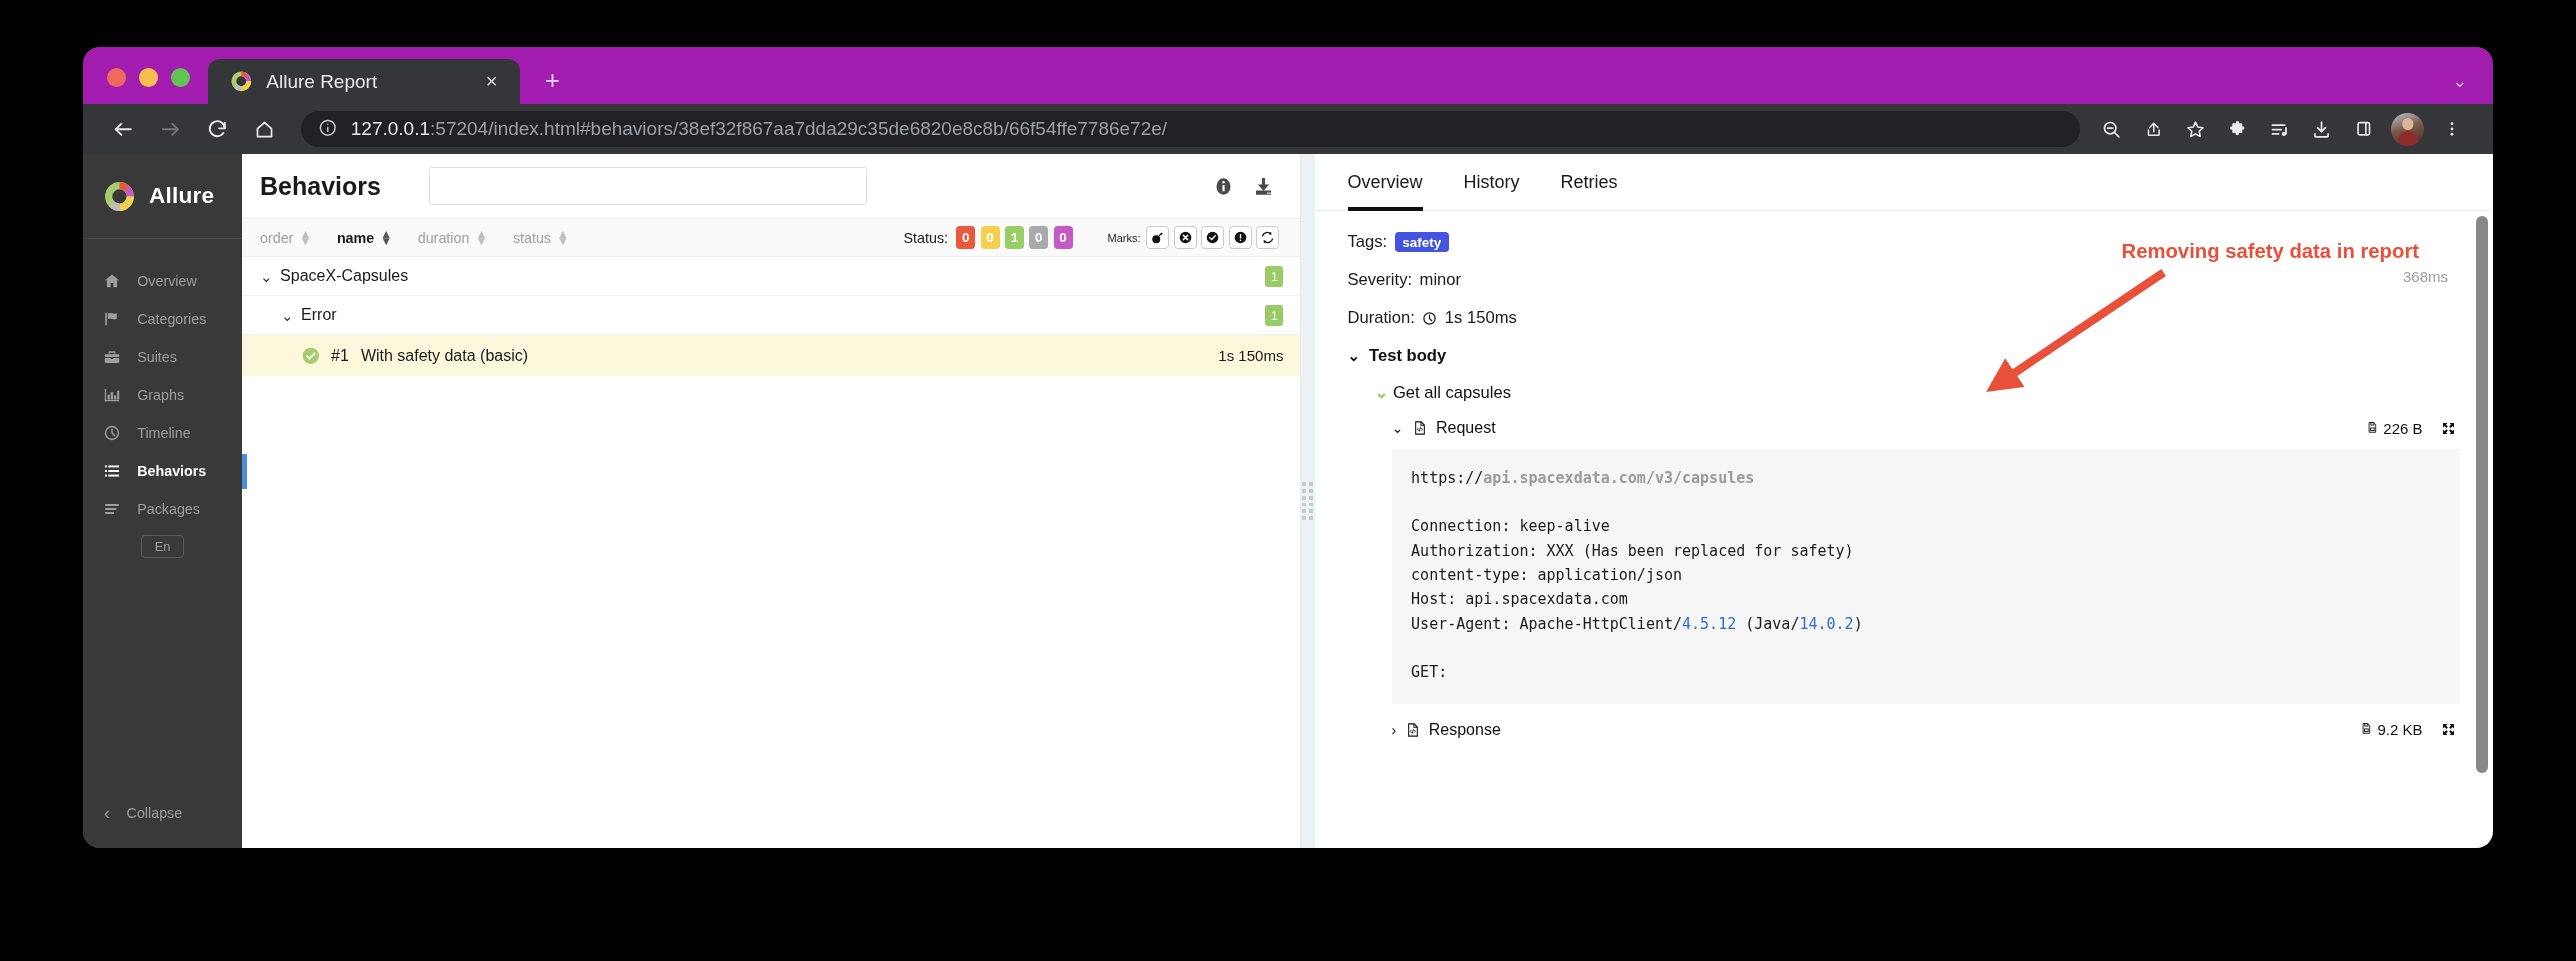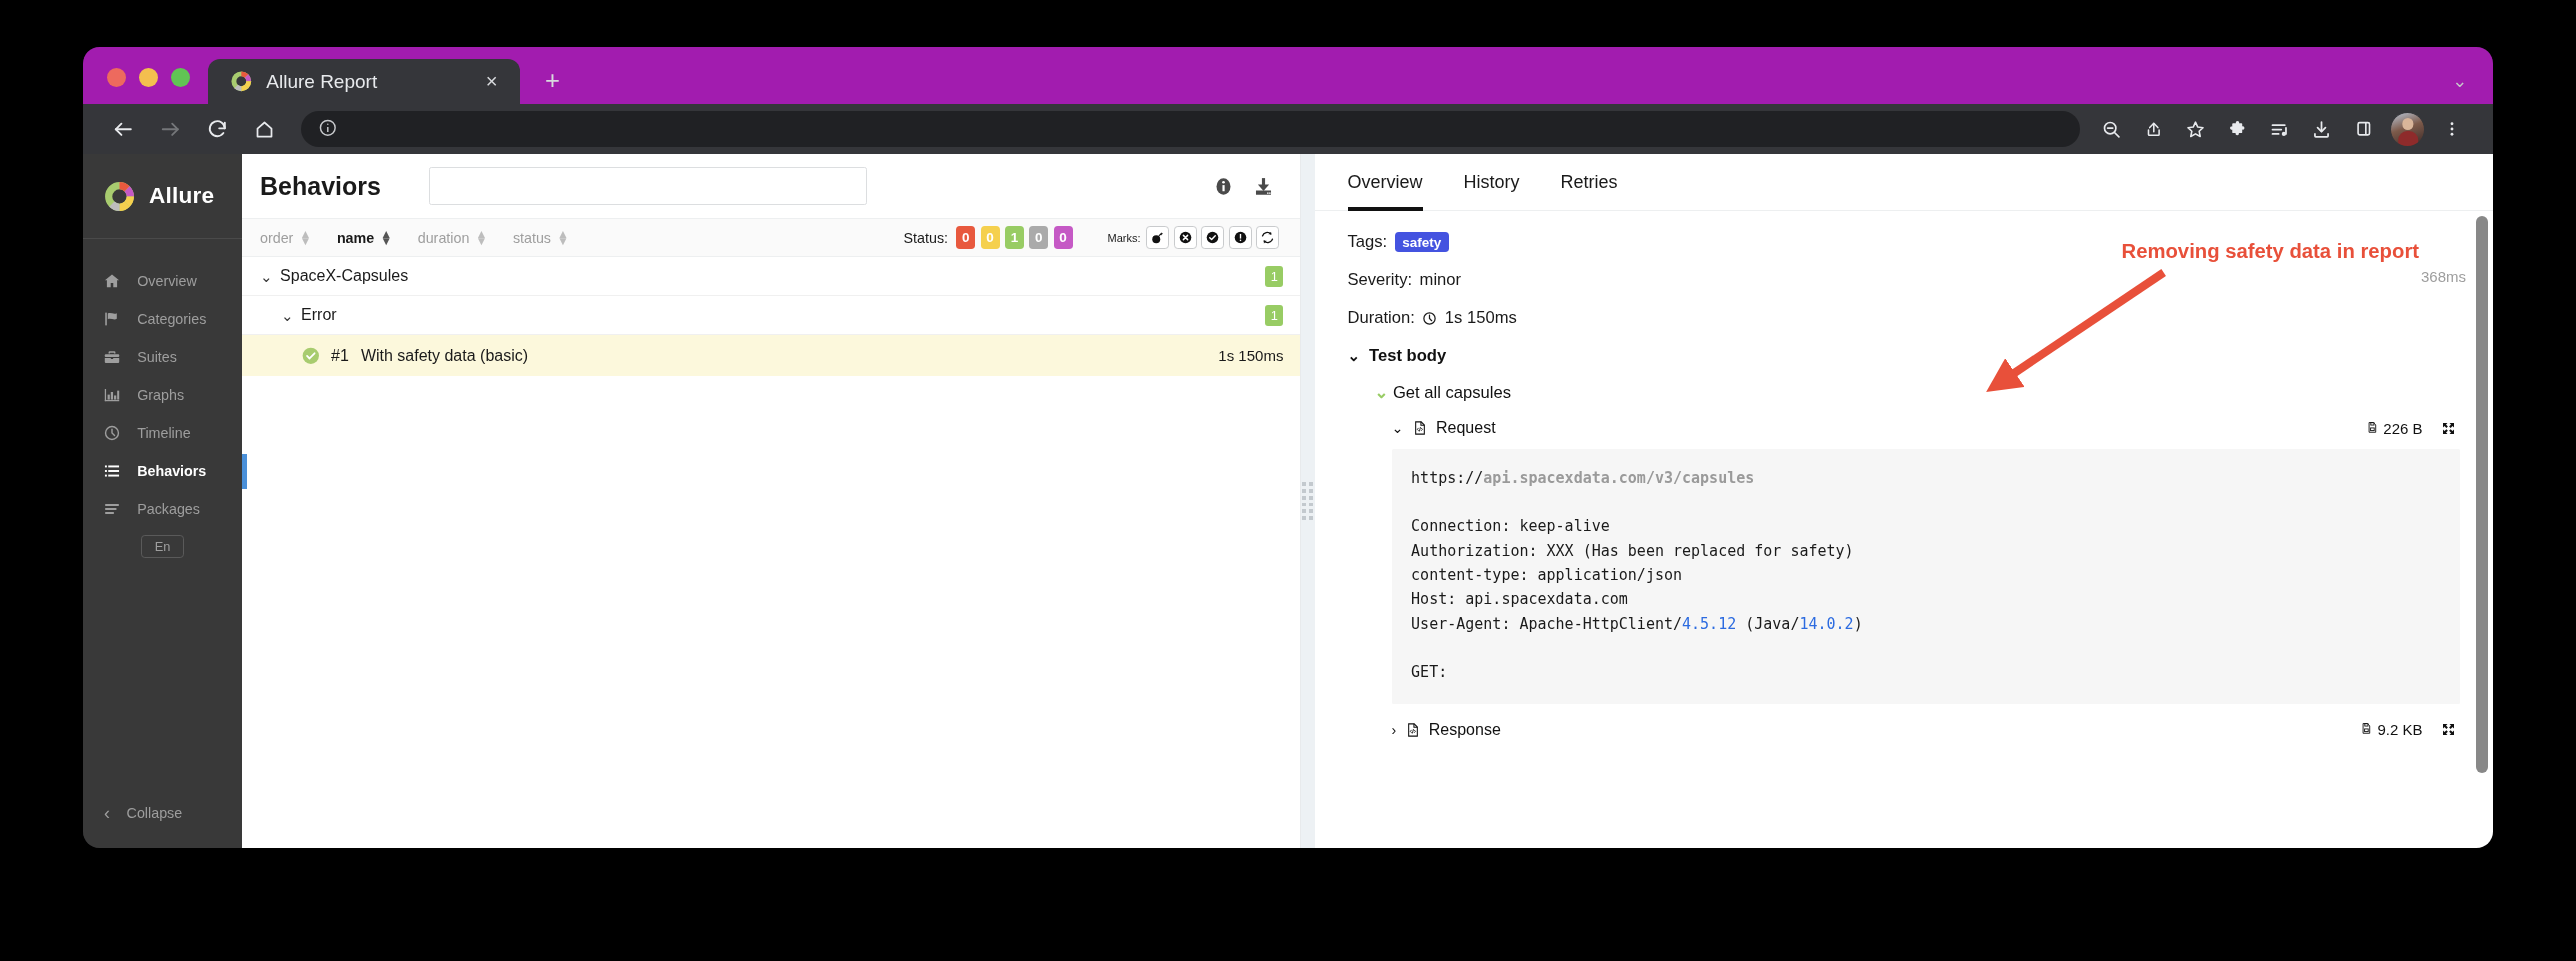--- a/index.html
+++ b/index.html
@@ -134,21 +134,20 @@
     transform:translateX(-50%);
     width: 11.3px; height: 11.3px; border-radius:50%;
     background:#d9b59a;
   }
 
   
   #page-viewport {
     display: flex;
     height: 694px;
     background: #7f1d1d;
-    border-radius: 30px;
   }
 
   
   #allure-sidebar {
     width: 159px; flex: 0 0 159px;
     background: #393939;
     display: flex; flex-direction: column;
     position: relative;
   }
   #allure-brand {
@@ -356,21 +355,21 @@
     line-height: 1.62;
     color: #1a1a1a;
     white-space: pre;
     min-height: 211px;
   }
   #request-body .url-scheme { color: #1a1a1a; }
   #request-body .url-rest { color: #9A9A9A; font-weight: bold; }
   #request-body .num { color: #2C6BE0; }
 
   #step-duration {
-    position: absolute; right: 27px; top: 57px;
+    position: absolute; right: 45px; top: 57px;
     font-size: 15px; color: #9E9E9E;
   }
 
   
   #annotation-text {
     position: absolute;
     left: 807px; top: 29px;
     font-size: 20.3px; font-weight: bold; color: #E8503A;
     white-space: nowrap;
   }
@@ -443,20 +442,21 @@
     </div>
 
     <div id="omnibox">
       <span id="site-info-icon">
         <svg width="19.6" height="19.6" viewBox="0 0 24 24" fill="none" stroke="currentColor" stroke-width="1.8">
             <circle cx="12" cy="12" r="9"></circle>
             <line x1="12" y1="11" x2="12" y2="17"></line>
             <circle cx="12" cy="7.6" r=".9" fill="currentColor" stroke="none"></circle>
           </svg>
       </span>
+      <span id="omnibox-url"><span class="host">127.0.0.1</span><span>:57204/index.html#behaviors/38ef32f867aa7dda29c35de6820e8c8b/66f54ffe7786e72e/</span></span>
     </div>
 
     <div id="omni-actions">
       <div class="tb-icon">
         <svg width="21" height="21" viewBox="0 0 24 24" fill="none" stroke="currentColor" stroke-width="1.9" stroke-linecap="round">
             <circle cx="10.5" cy="10.5" r="6.5"></circle>
             <line x1="15.4" y1="15.4" x2="20.5" y2="20.5"></line>
             <line x1="7.6" y1="10.5" x2="13.4" y2="10.5"></line>
           </svg>
       </div>

